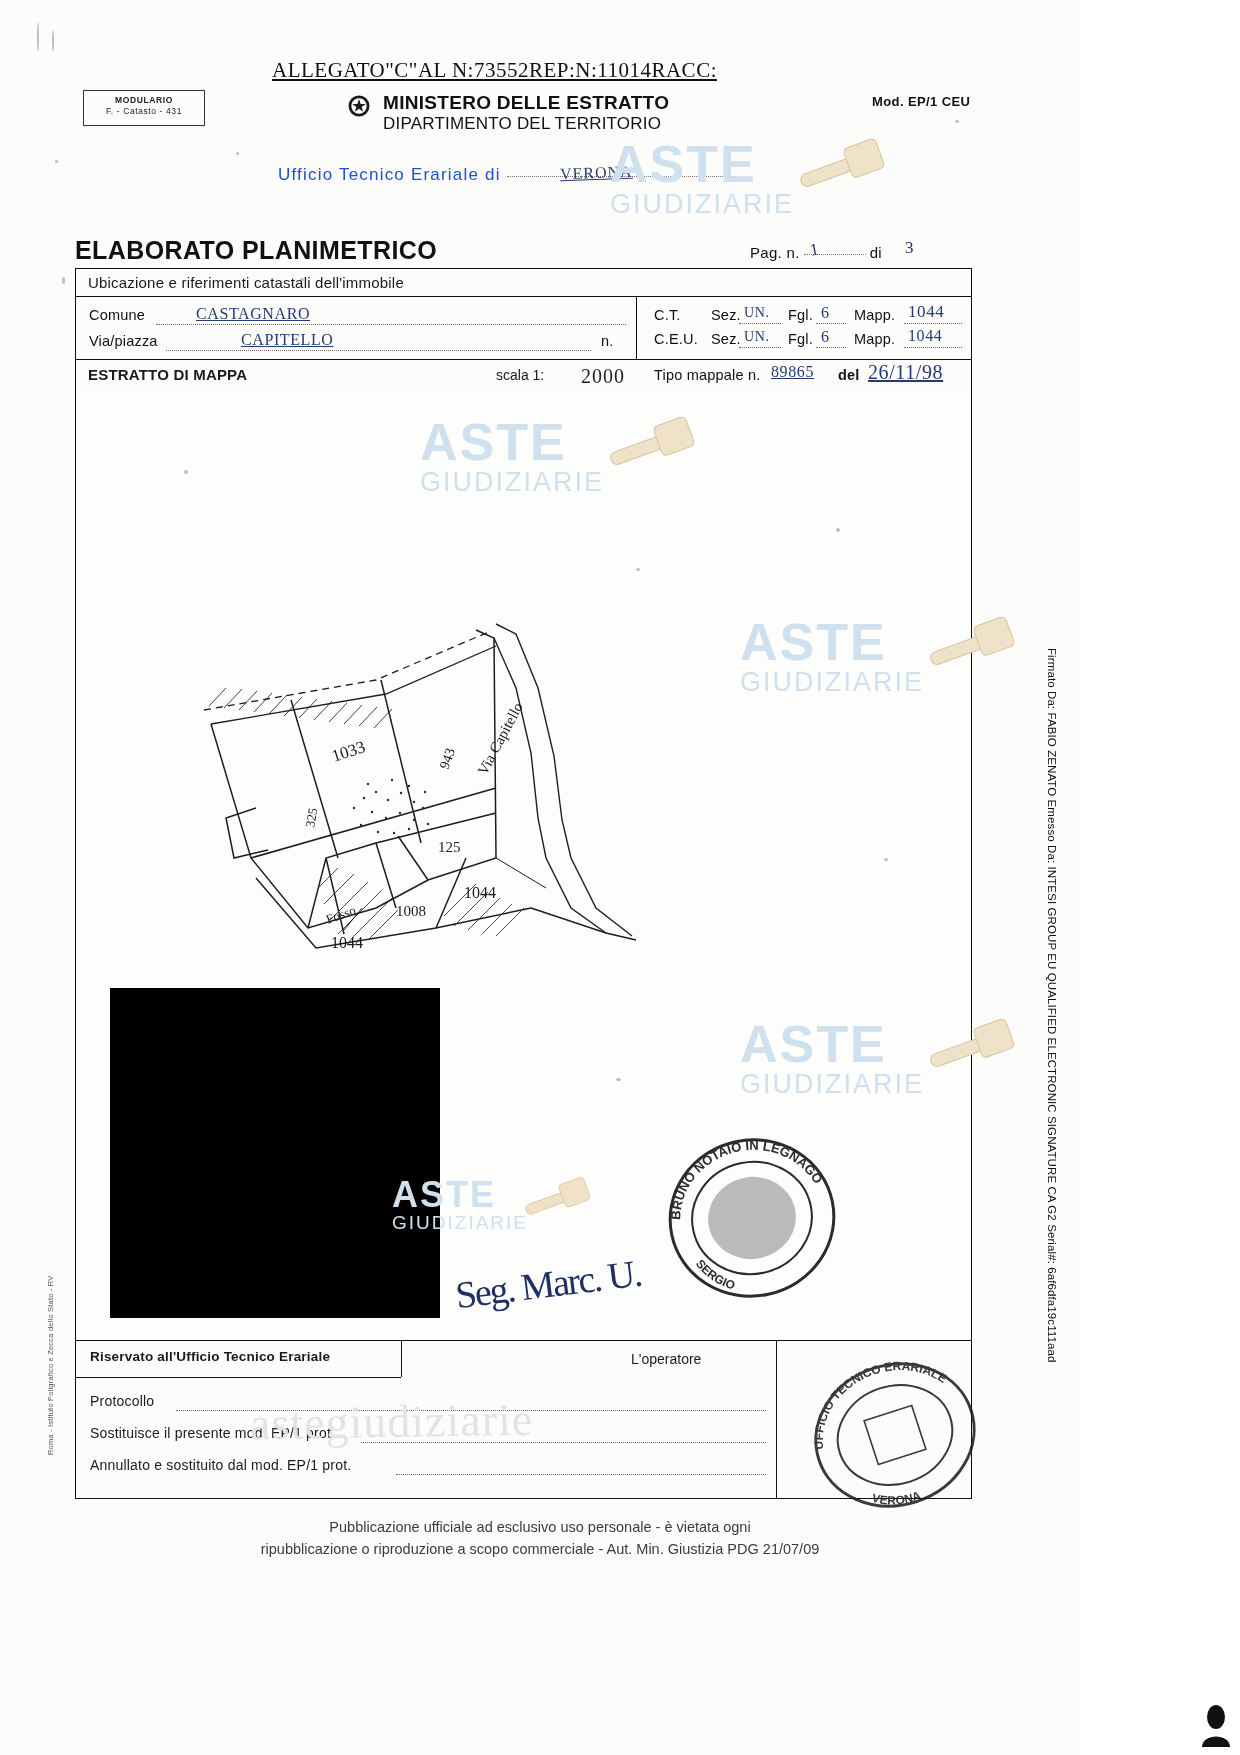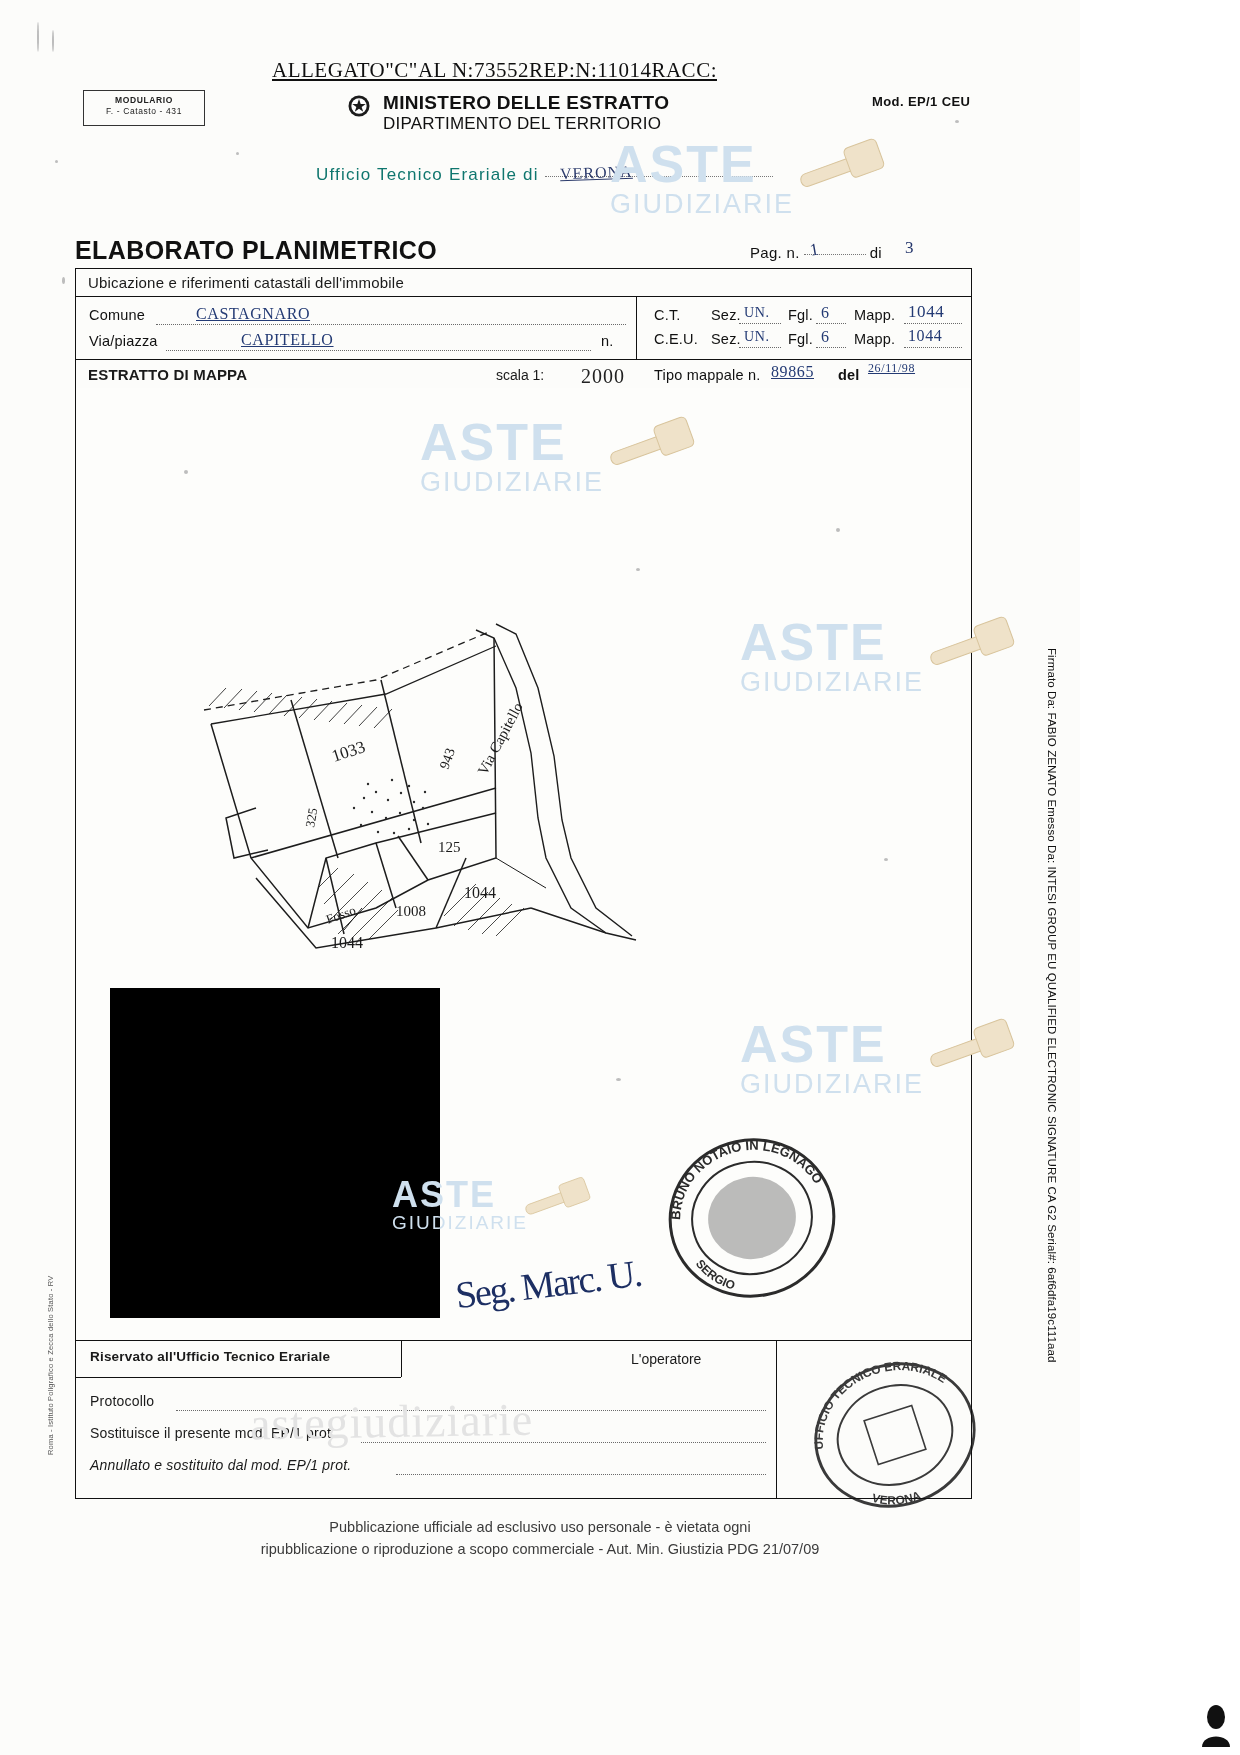--- a/index.html
+++ b/index.html
@@ -43,21 +43,21 @@
   }
   .dipartimento{
     position:absolute;left:383px;top:114px;
     font-size:17px;letter-spacing:0.2px;color:#111;
   }
   .emblem{
     position:absolute;left:345px;top:92px;width:28px;height:28px;
   }
   .ufficio{
     position:absolute;left:278px;top:165px;
-    font-size:17px;letter-spacing:1.2px;color:#0f766e;margin-left:38px;
+    font-size:17px;letter-spacing:1.2px;color:#1d4ed8;
   }
   .ufficio .dotline{
     display:inline-block;width:228px;border-bottom:1px dotted #777;
     margin-left:6px;position:relative;top:-3px;
   }
 
   .elaborato{
     position:absolute;left:75px;top:236px;
     font-size:25px;font-weight:bold;letter-spacing:0.4px;color:#111;
   }
@@ -235,21 +235,21 @@
     <div class="hw" style="left:832px;top:58px;font-size:16px;">1044</div>
     <div class="dots" style="left:828px;top:77px;width:58px;"></div>
 
     <div class="estratto-lbl">ESTRATTO DI MAPPA</div>
     <div class="scala-lbl">scala 1:</div>
     <div class="scala-val">2000</div>
 
     <div class="lbl" style="left:578px;top:98px;">Tipo mappale n.</div>
     <div class="hw" style="left:695px;top:94px;font-size:16px;text-decoration:underline;">89865</div>
     <div class="lbl" style="left:762px;top:98px;font-weight:bold;">del</div>
-    <div class="hw" style="left:792px;top:92px;font-size:12px;text-decoration:underline;">26/11/98</div>
+    <div class="hw" style="left:792px;top:92px;font-size:20px;text-decoration:underline;">26/11/98</div>
   </div>
 
   <div class="maparea">
     <svg width="895" height="952" viewBox="0 0 895 952">
 
       <g stroke="#1d1d1d" fill="none" stroke-width="1.4">
         <path d="M400 242 L418 250 L440 300 L455 365 L462 430 L470 470 L495 520 L530 545"></path>
         <path d="M420 236 L440 246 L462 300 L478 368 L486 432 L495 470 L520 520 L556 548"></path>
       </g>
 
@@ -395,21 +395,21 @@
     <div class="res-sep-v2"></div>
     <div class="res-title">Riservato all'Ufficio Tecnico Erariale</div>
     <div class="operatore">L'operatore</div>
 
     <div class="res-line" style="left:14px;top:52px;">Protocollo</div>
     <div class="dots" style="left:100px;top:68px;width:590px;"></div>
 
     <div class="res-line" style="left:14px;top:84px;">Sostituisce il presente mod. EP/1 prot.</div>
     <div class="dots" style="left:285px;top:100px;width:405px;"></div>
 
-    <div class="res-line" style="left:14px;top:116px;font-style:italic;">Annullato e sostituito dal mod. EP/1 prot.</div>
+    <div class="res-line" style="left:14px;top:116px;">Annullato e sostituito dal mod. EP/1 prot.</div>
     <div class="dots" style="left:320px;top:132px;width:370px;"></div>
   </div>
 
   <div class="wm-footer">astegiudiziarie</div>
 
   <div class="footer">
     <div>Pubblicazione ufficiale ad esclusivo uso personale - è vietata ogni</div>
     <div>ripubblicazione o riproduzione a scopo commerciale - Aut. Min. Giustizia PDG 21/07/09</div>
   </div>
 

